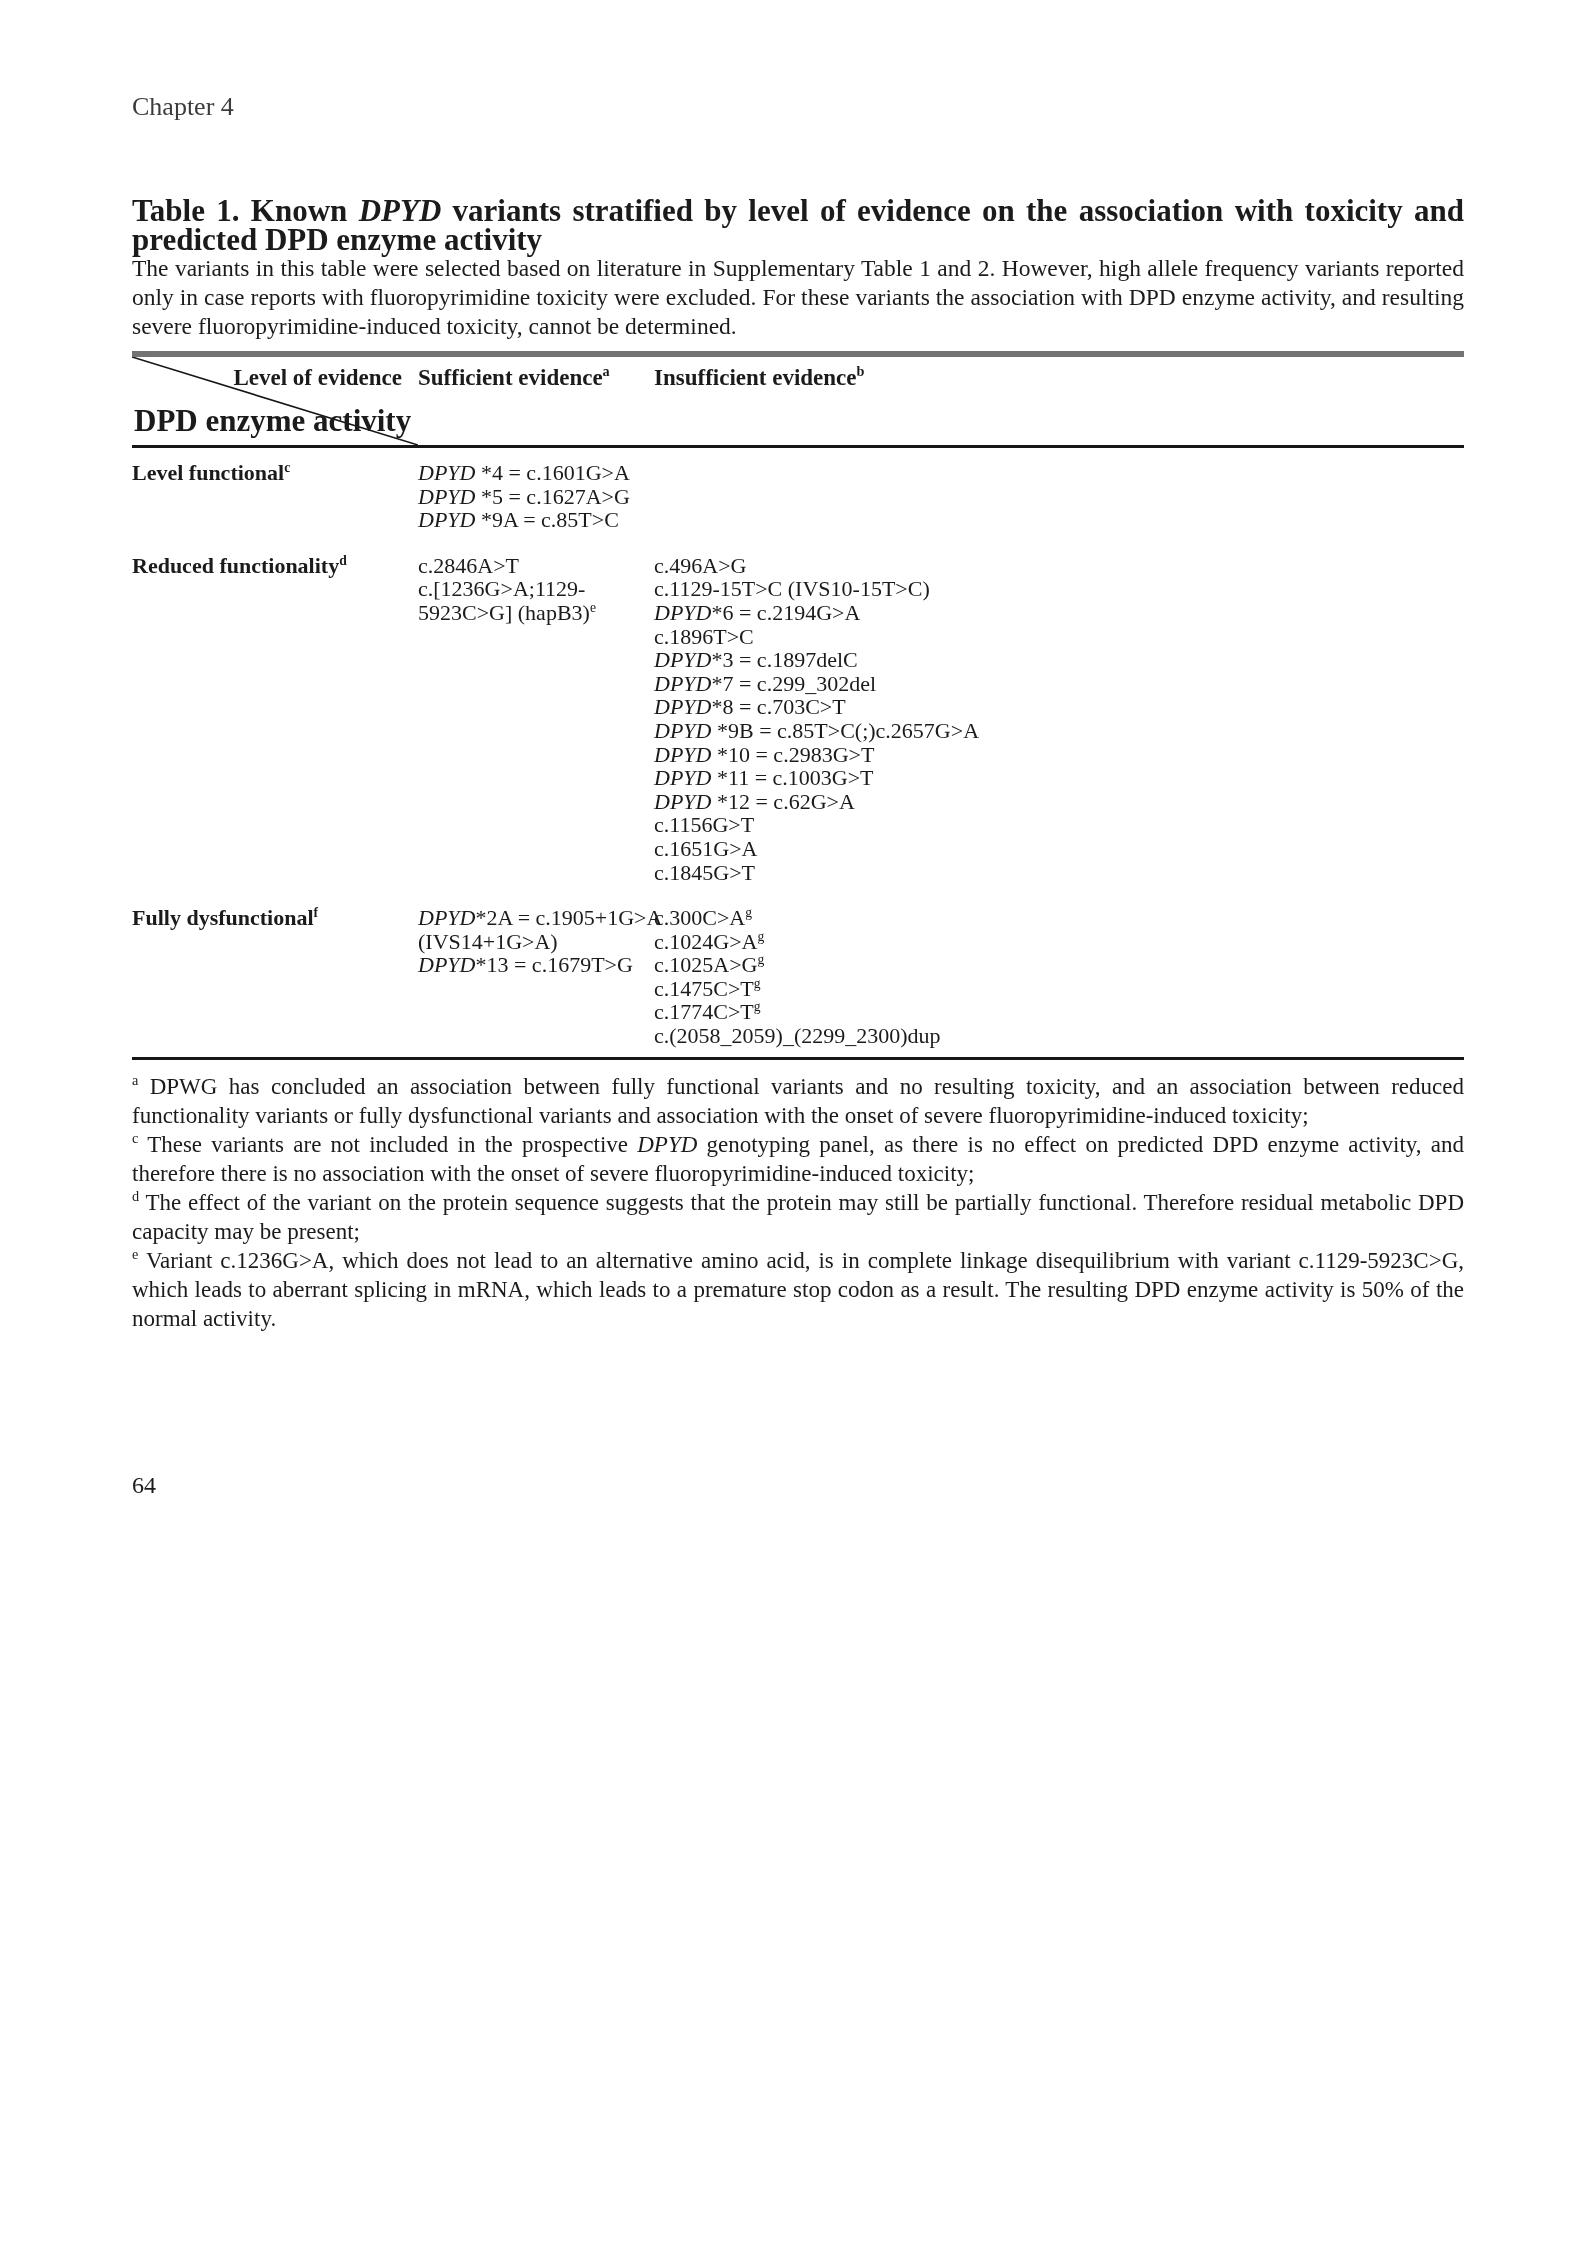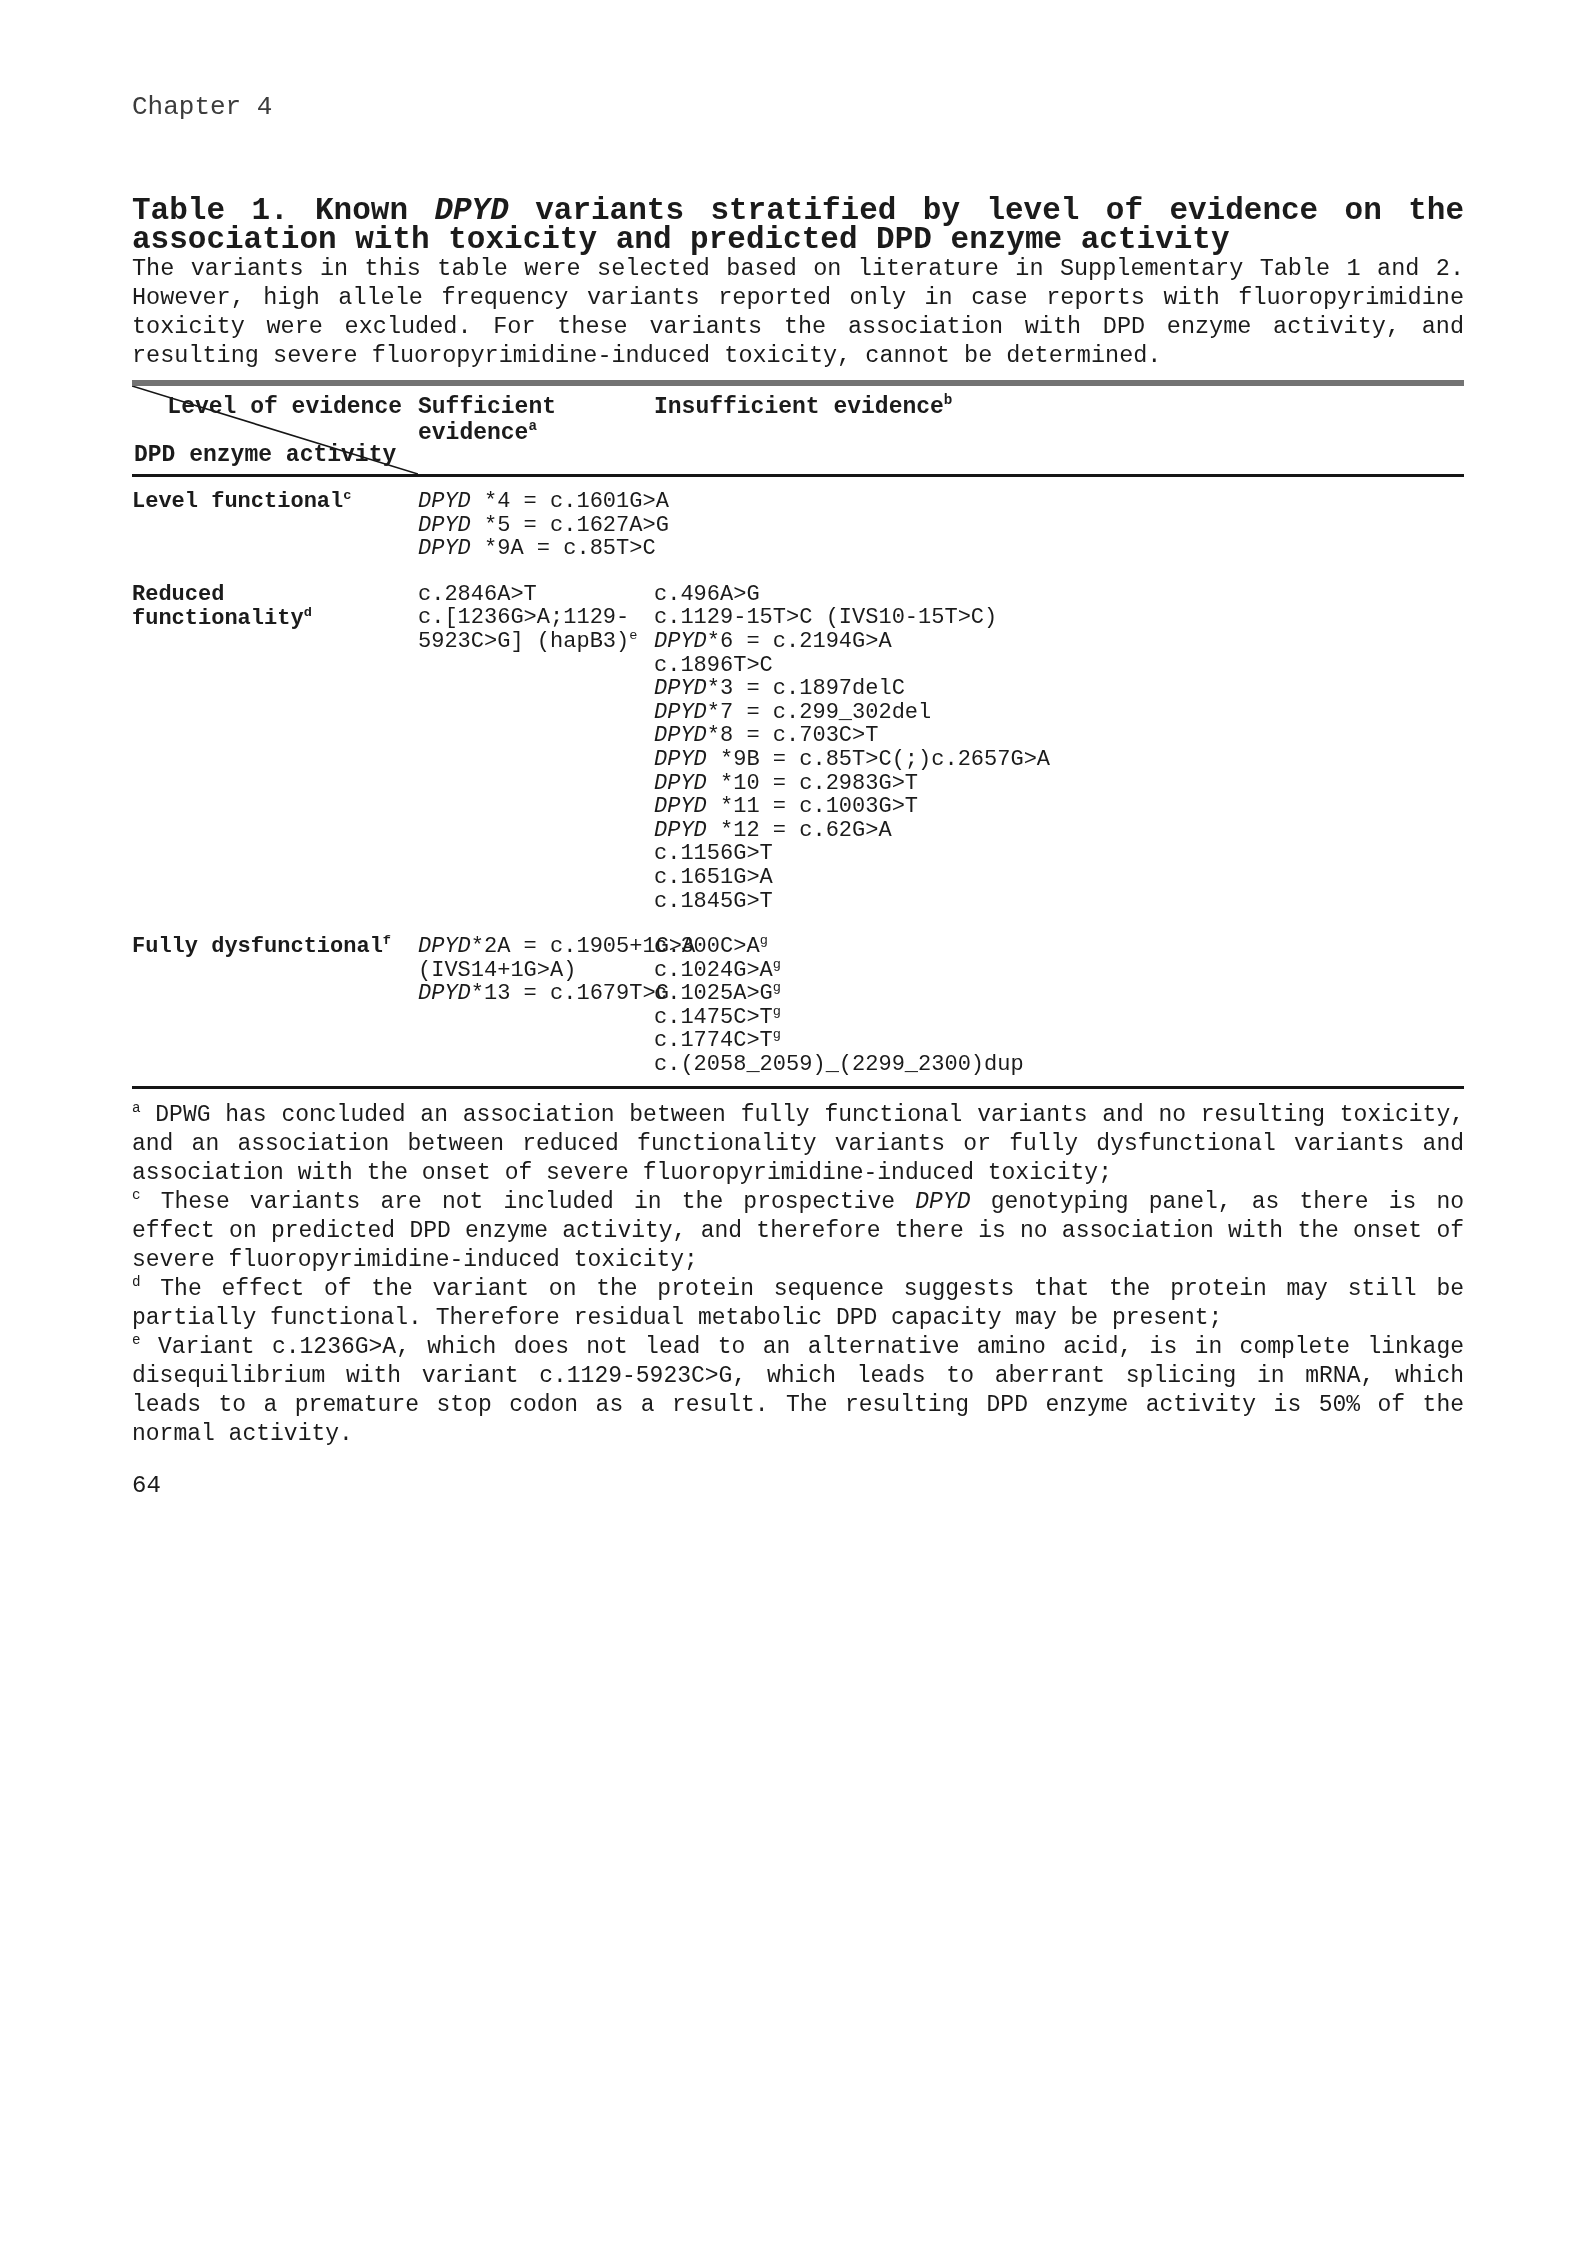--- a/index.html
+++ b/index.html
@@ -1,21 +1,21 @@
 <!DOCTYPE html>
 <html><head>
 <meta charset="utf-8">
 <style>
   html, body { margin: 0; padding: 0; background: #ffffff; }
   .page {
     position: relative;
     width: 1594px;
     height: 2250px;
     background: #ffffff;
-    font-family: Liberation Mono, monospace;
+    font-family: Liberation Serif, serif;
     color: #1b1b1b;
     overflow: hidden;
   }
   .chapter {
     position: absolute;
     left: 132px;
     top: 92px;
     font-size: 26px;
     color: #3c3c3c;
   }
@@ -51,21 +51,21 @@
   }
   table.variants thead td { border-bottom: 3px solid #161616; }
   .corner { position: relative; height: 86px; }
   .diag { position: absolute; left: 0; top: 0; width: 100%; height: 100%; }
   .level-label {
     position: absolute; top: 8px; right: 16px;
     font-weight: bold; font-size: 23px; white-space: nowrap;
   }
   .activity-label {
     position: absolute; bottom: 6px; left: 2px;
-    font-weight: bold; font-size: 23px; white-space: nowrap;
+    font-weight: bold; font-size: 31px; white-space: nowrap;
   }
   .colhead {
     vertical-align: top;
     padding: 8px 8px 0 0;
     font-weight: bold;
     font-size: 23px;
   }
   table.variants tbody td {
     vertical-align: top;
     padding: 13px 12px 9px 0;

